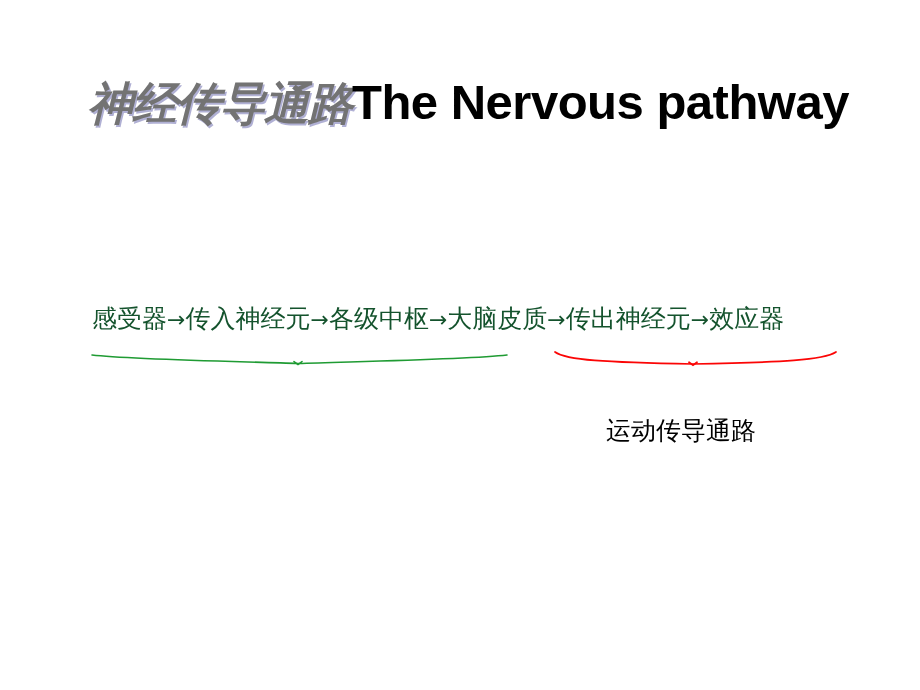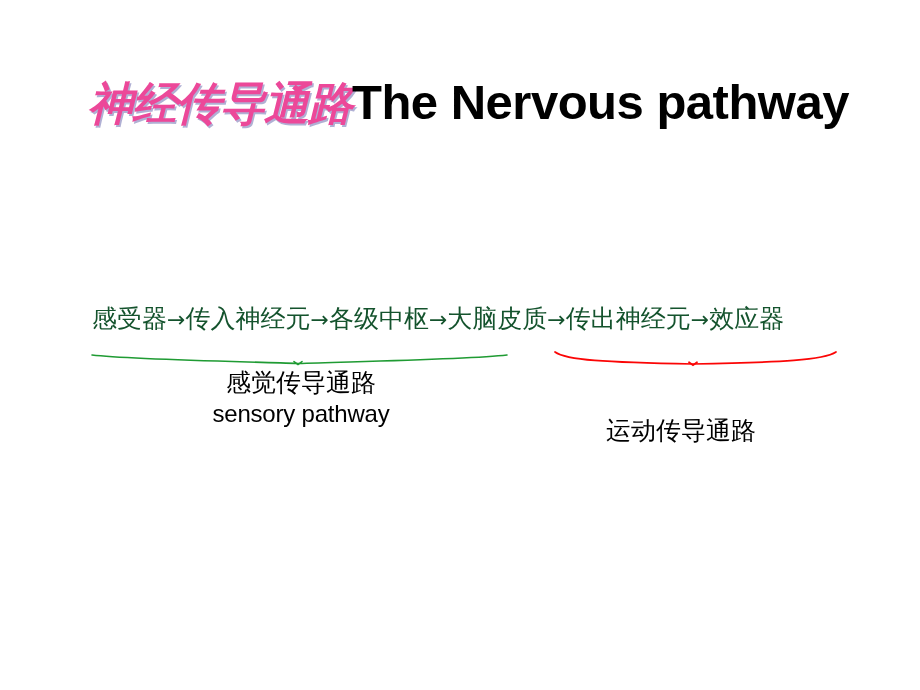--- a/index.html
+++ b/index.html
@@ -100,39 +100,35 @@
   }
   #label-sensory { left: 95px;  top: 368px; width: 412px; }
   #label-motor   { left: 539px; top: 368px; width: 284px; margin-top: 48px; }
 </style>
 </head>
 <body>
 
 <div id="slide" style="background: rgb(255, 255, 255);">
 
   <div id="title-line">
-    <span class="title-cn" style="color: #ec4899;">神经传导通路</span><span class="title-en" style="color: rgb(0, 0, 0);">The Nervous pathway</span>
+    <span class="title-cn" style="color: #737373;">神经传导通路</span><span class="title-en" style="color: rgb(0, 0, 0);">The Nervous pathway</span>
   </div>
 
   <div id="chain" style="color: #14532d;">
     <span class="seg">感受器</span><span class="arrow">→</span><span class="seg">传入神经元</span><span class="arrow">→</span><span class="seg">各级中枢</span><span class="arrow">→</span><span class="seg">大脑皮质</span><span class="arrow">→</span><span class="seg">传出神经元</span><span class="arrow">→</span><span class="seg">效应器</span>
   </div>
 
   <svg class="brace" id="brace-sensory" width="420" height="20" viewBox="0 0 420 20">
     <path d="M2,9 C 40,13.5 150,15.5 208,17.5 C 266,15.5 378,13.5 417,9" fill="none" stroke-width="1.6" stroke-linecap="round" stroke="#1f9b33"></path>
     <path d="M204,15.6 L208,18.6 L212,15.6" fill="none" stroke-width="1.6" stroke-linecap="round" stroke="#1f9b33"></path>
   </svg>
 
   <svg class="brace" id="brace-motor" width="288" height="20" viewBox="0 0 288 20">
     <path d="M3,6 C 14,14 52,16.5 141,18 C 231,16.5 272,14 284,6" fill="none" stroke-width="1.7" stroke-linecap="round" stroke="#fb0505"></path>
     <path d="M137,16.2 L141,19.2 L145,16.2" fill="none" stroke-width="1.7" stroke-linecap="round" stroke="#fb0505"></path>
   </svg>
 
-  <div class="group-label" id="label-sensory" style="color: rgb(0, 0, 0);">
-    <span class="label-cn">感觉传导通路</span>
-    <span class="label-en">sensory pathway</span>
-  </div>
 
   <div class="group-label" id="label-motor" style="color: rgb(0, 0, 0);">
     <span class="label-cn">运动传导通路</span>
   </div>
 
 </div>
 
 </body></html>

